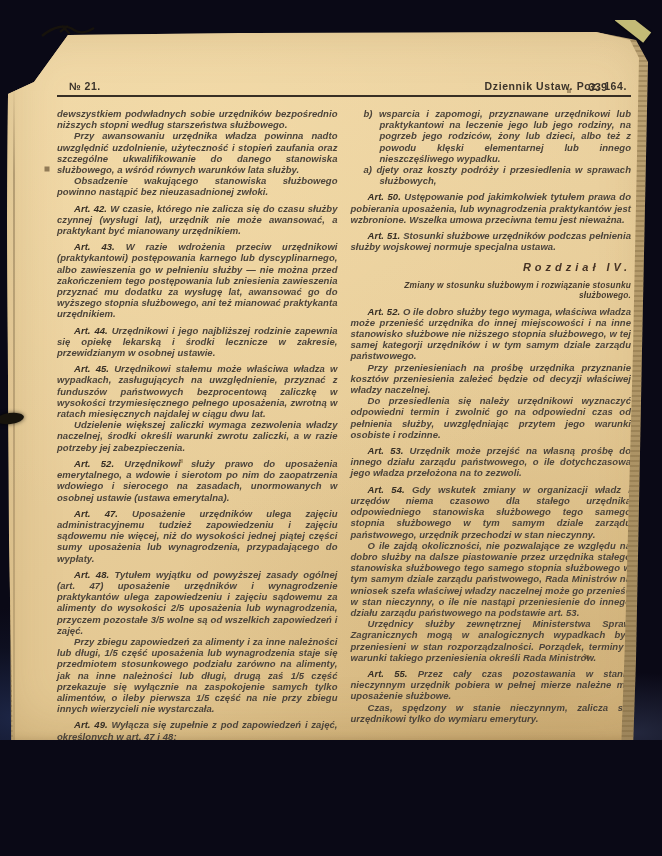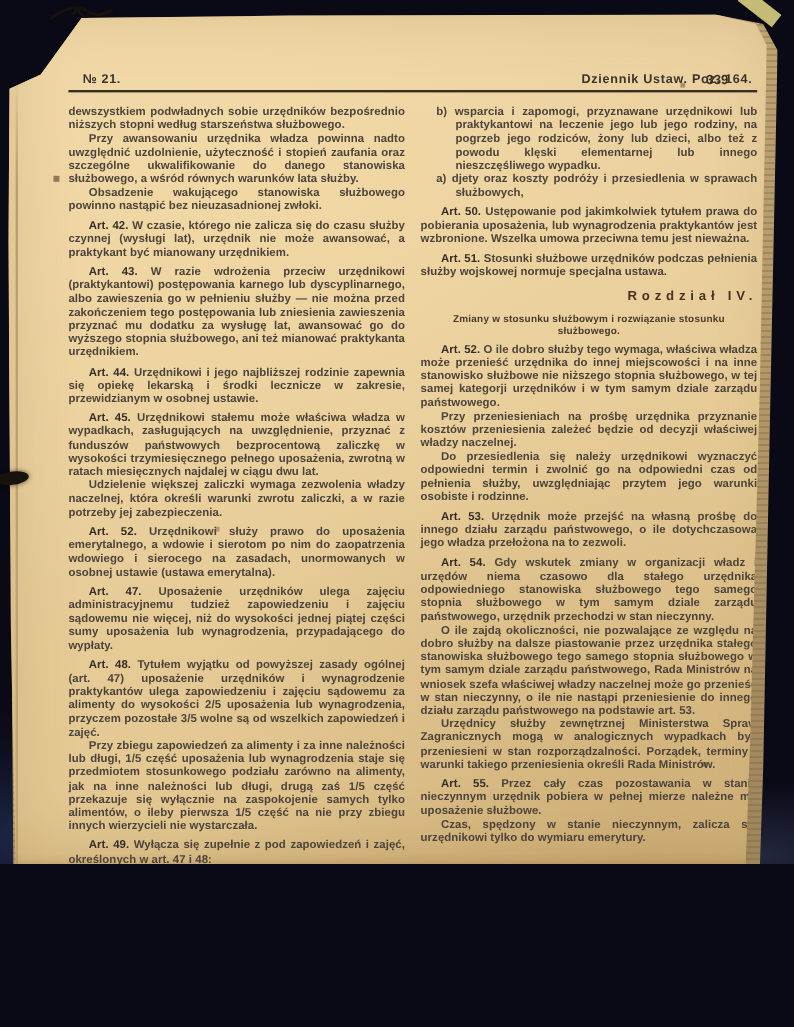--- a/index.html
+++ b/index.html
@@ -3,20 +3,21 @@
 <meta charset="utf-8">
 <style>
   html,body{margin:0;padding:0;background:#0a0916;}
   .scene{
     position:relative;width:662px;height:720px;overflow:hidden;
     background:
       radial-gradient(42% 22% at 3% 97%, #1d2646 0%, rgba(20,27,51,0.35) 45%, transparent 70%),
       radial-gradient(30% 12% at 96% 99%, #23273d 0%, transparent 70%),
       #0a0916;
     font-family:"Liberation Sans","DejaVu Sans",sans-serif;
+    margin-top:20px;
   }
   
   .stack-edge{
     position:absolute;inset:0;
     clip-path:polygon(8px 74px,34px 62px,68px 15px,596px 12px,636px 20px,648px 42px,
       642px 330px,636px 640px,630px 818px,623px 850px,520px 853px,150px 852px,
       48px 846px,12px 835px,7px 200px);
     background:
       repeating-linear-gradient(to bottom, rgba(122,99,58,0.35) 0 2px, rgba(0,0,0,0) 2px 5px),
       linear-gradient(150deg,#c9b184,#b49a6a 60%,#9c845a);
@@ -38,29 +39,29 @@
   .content{position:absolute;left:57px;top:58px;width:574px;color:#4b4238;}
   
   .hdr{position:relative;height:17px;font-size:10.5px;font-weight:700;color:#3b332a;
        border-bottom:2.5px solid #382f24;}
   .hdr .issue{position:absolute;left:12px;bottom:3px;letter-spacing:0.5px;}
   .hdr .title{position:absolute;left:0;right:4px;bottom:3px;text-align:right;letter-spacing:0.6px;}
   .hdr .pageno{position:absolute;right:24px;bottom:2px;font-size:11px;}
   
   .cols{display:flex;gap:13px;margin-top:11px;}
   .col{width:281px;font-size:9.5px;line-height:11.2px;font-weight:700;
-       text-align:justify;color:#4c443a;letter-spacing:0.05px;}
+       text-align:justify;color:#4c443a;letter-spacing:0.05px;font-style:italic;}
   .blk{margin:0;}
   .blk-p,.blk-art{text-indent:17px;}
   .blk-art{margin-top:5px;}
   .blk-cont{text-indent:0;}
   .blk-list{margin-left:13px;padding-left:16px;text-indent:-16px;}
   .blk-heading{text-align:right;text-indent:0;font-size:11px;letter-spacing:4px;
                color:#463325;margin:10px 0 6px;}
-  .blk-subheading{text-align:center;text-indent:0;font-size:8.3px;line-height:10px;
+  .blk-subheading{text-align:right;text-indent:0;font-size:8.3px;line-height:10px;
                color:#463b2e;margin:0 0 6px;letter-spacing:0.2px;}
   .lead{font-weight:700;color:#362e24;}
   .lead:not(:empty)::after{content:" ";white-space:pre;}
   .marker:not(:empty)::after{content:" ";white-space:pre;}
   
   .crease{position:absolute;left:13px;top:62px;width:2px;height:766px;
     background:linear-gradient(to bottom,transparent,rgba(60,40,20,0.28) 12%,
                rgba(60,40,20,0.16) 82%,transparent);}
   .thread-top{position:absolute;left:40px;top:2px;width:56px;height:22px;}
   .knot-left{position:absolute;left:-4px;top:393px;width:28px;height:11px;
@@ -103,21 +104,21 @@
             <p class="blk blk-p"><span class="marker"></span><b class="lead"></b><span class="txt">Obsadzenie wakującego stanowiska służbowego powinno nastąpić bez nieuzasadnionej zwłoki.</span></p>
 
             <p class="blk blk-art"><span class="marker"></span><b class="lead">Art. 42.</b><span class="txt">W czasie, którego nie zalicza się do czasu służby czynnej (wysługi lat), urzędnik nie może awansować, a praktykant być mianowany urzędnikiem.</span></p>
 
             <p class="blk blk-art"><span class="marker"></span><b class="lead">Art. 43.</b><span class="txt">W razie wdrożenia przeciw urzędnikowi (praktykantowi) postępowania karnego lub dyscyplinarnego, albo zawieszenia go w pełnieniu służby — nie można przed zakończeniem tego postępowania lub zniesienia zawieszenia przyznać mu dodatku za wysługę lat, awansować go do wyższego stopnia służbowego, ani też mianować praktykanta urzędnikiem.</span></p>
 
             <p class="blk blk-art"><span class="marker"></span><b class="lead">Art. 44.</b><span class="txt">Urzędnikowi i jego najbliższej rodzinie zapewnia się opiekę lekarską i środki lecznicze w zakresie, przewidzianym w osobnej ustawie.</span></p>
 
             <p class="blk blk-art"><span class="marker"></span><b class="lead">Art. 45.</b><span class="txt">Urzędnikowi stałemu może właściwa władza w wypadkach, zasługujących na uwzględnienie, przyznać z funduszów państwowych bezprocentową zaliczkę w wysokości trzymiesięcznego pełnego uposażenia, zwrotną w ratach miesięcznych najdalej w ciągu dwu lat.</span></p>
 
-            <p class="blk blk-p"><span class="marker"></span><b class="lead"></b><span class="txt">Udzielenie większej zaliczki wymaga zezwolenia władzy naczelnej, która określi warunki zwrotu zaliczki, a w razie potrzeby jej zabezpieczenia.</span></p>
+            <p class="blk blk-p"><span class="marker"></span><b class="lead"></b><span class="txt">Udzielenie większej zaliczki wymaga zezwolenia władzy naczelnej, środki określi warunki zwrotu zaliczki, a w razie potrzeby jej zabezpieczenia.</span></p>
 
             <p class="blk blk-art"><span class="marker"></span><b class="lead">Art. 52.</b><span class="txt">Urzędnikowi służy prawo do uposażenia emerytalnego, a wdowie i sierotom po nim do zaopatrzenia wdowiego i sierocego na zasadach, unormowanych w osobnej ustawie (ustawa emerytalna).</span></p>
 
             <p class="blk blk-art"><span class="marker"></span><b class="lead">Art. 47.</b><span class="txt">Uposażenie urzędników ulega zajęciu administracyjnemu tudzież zapowiedzeniu i zajęciu sądowemu nie więcej, niż do wysokości jednej piątej części sumy uposażenia lub wynagrodzenia, przypadającego do wypłaty.</span></p>
 
             <p class="blk blk-art"><span class="marker"></span><b class="lead">Art. 48.</b><span class="txt">Tytułem wyjątku od powyższej zasady ogólnej (art. 47) uposażenie urzędników i wynagrodzenie praktykantów ulega zapowiedzeniu i zajęciu sądowemu za alimenty do wysokości 2/5 uposażenia lub wynagrodzenia, przyczem pozostałe 3/5 wolne są od wszelkich zapowiedzeń i zajęć.</span></p>
 
             <p class="blk blk-p"><span class="marker"></span><b class="lead"></b><span class="txt">Przy zbiegu zapowiedzeń za alimenty i za inne należności lub długi, 1/5 część uposażenia lub wynagrodzenia staje się przedmiotem stosunkowego podziału zarówno na alimenty, jak na inne należności lub długi, drugą zaś 1/5 część przekazuje się wyłącznie na zaspokojenie samych tylko alimentów, o ileby pierwsza 1/5 część na nie przy zbiegu innych wierzycieli nie wystarczała.</span></p>
 
             <p class="blk blk-art"><span class="marker"></span><b class="lead">Art. 49.</b><span class="txt">Wyłącza się zupełnie z pod zapowiedzeń i zajęć, określonych w art. 47 i 48:</span></p>

